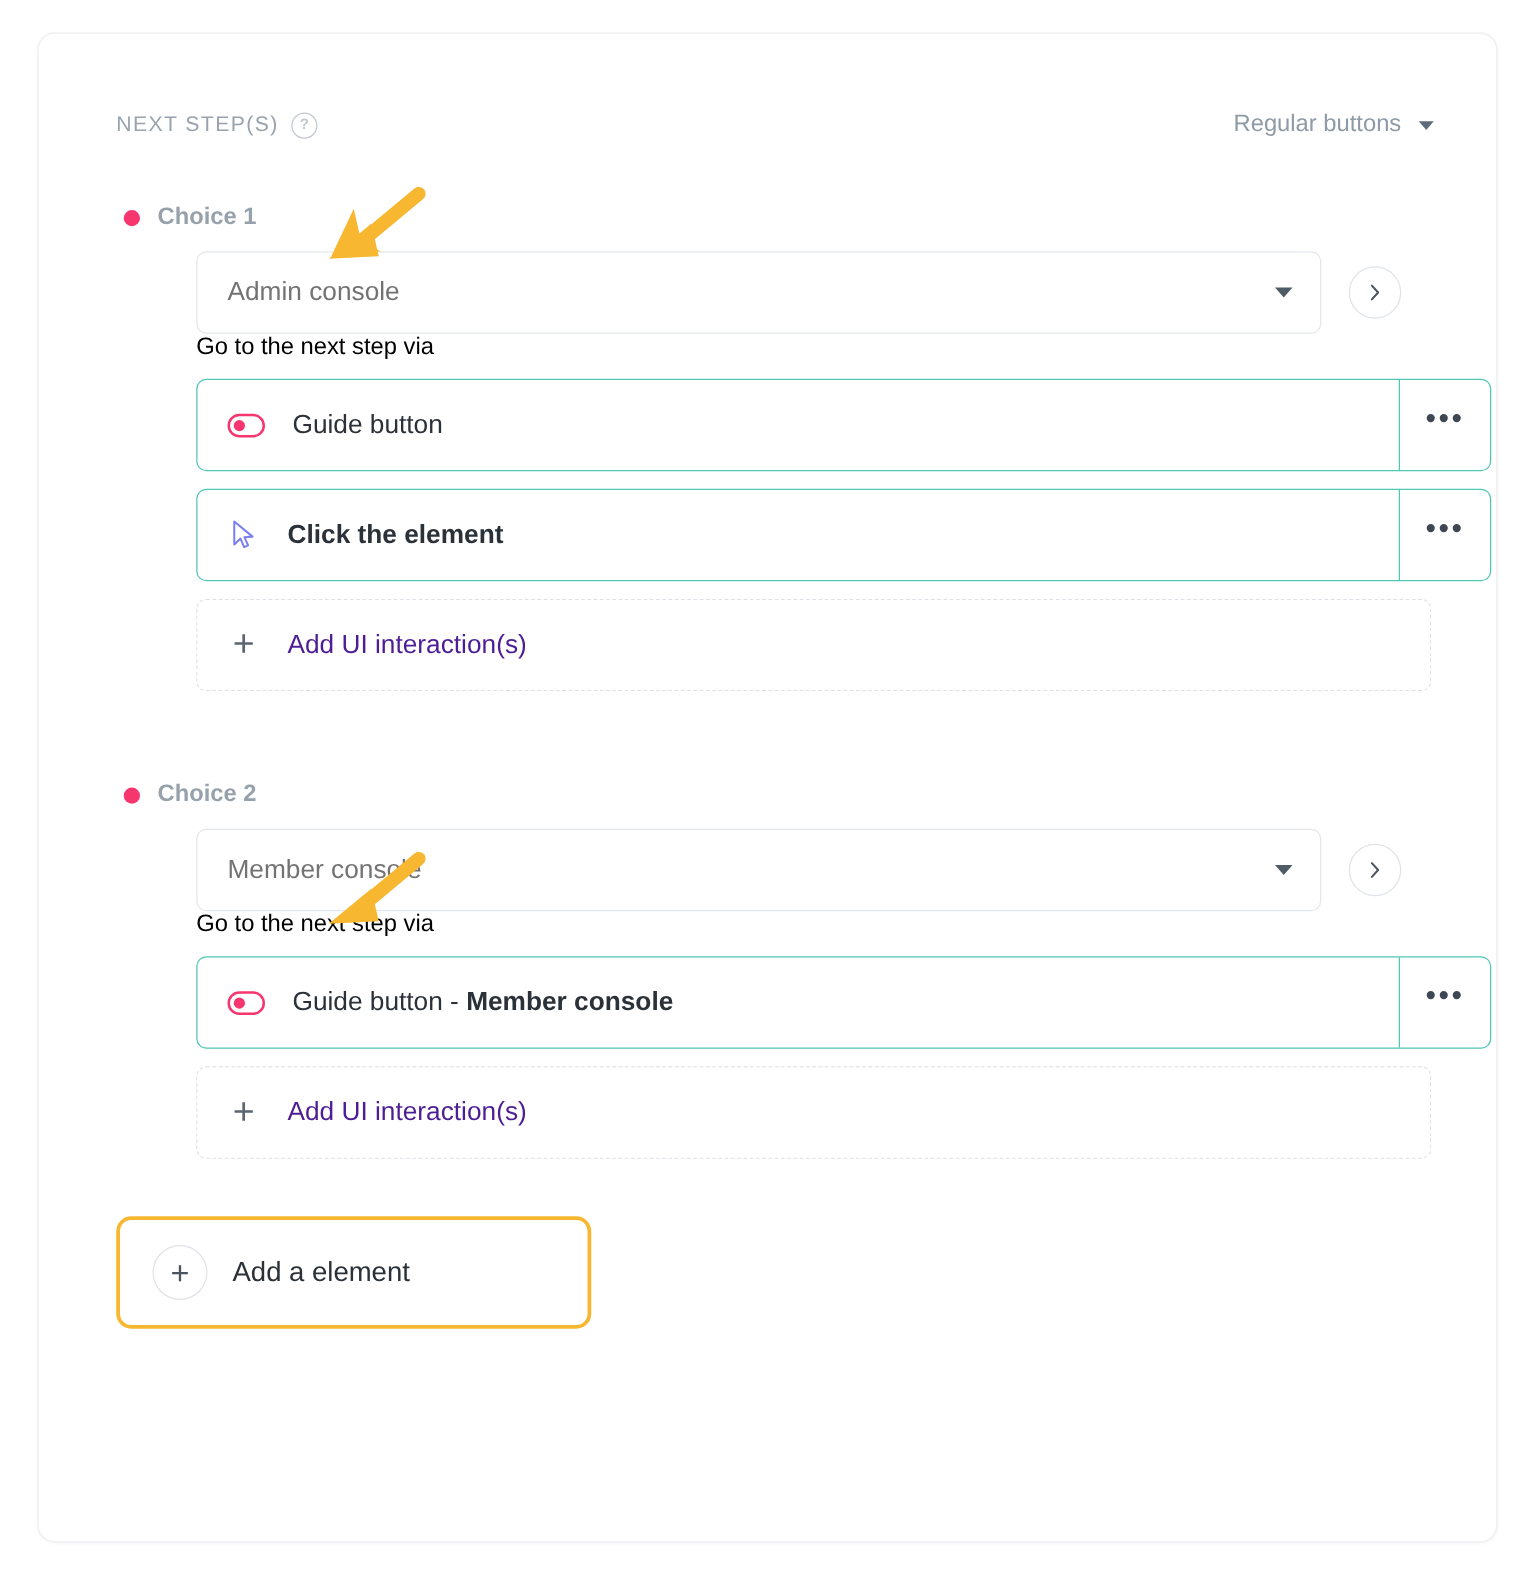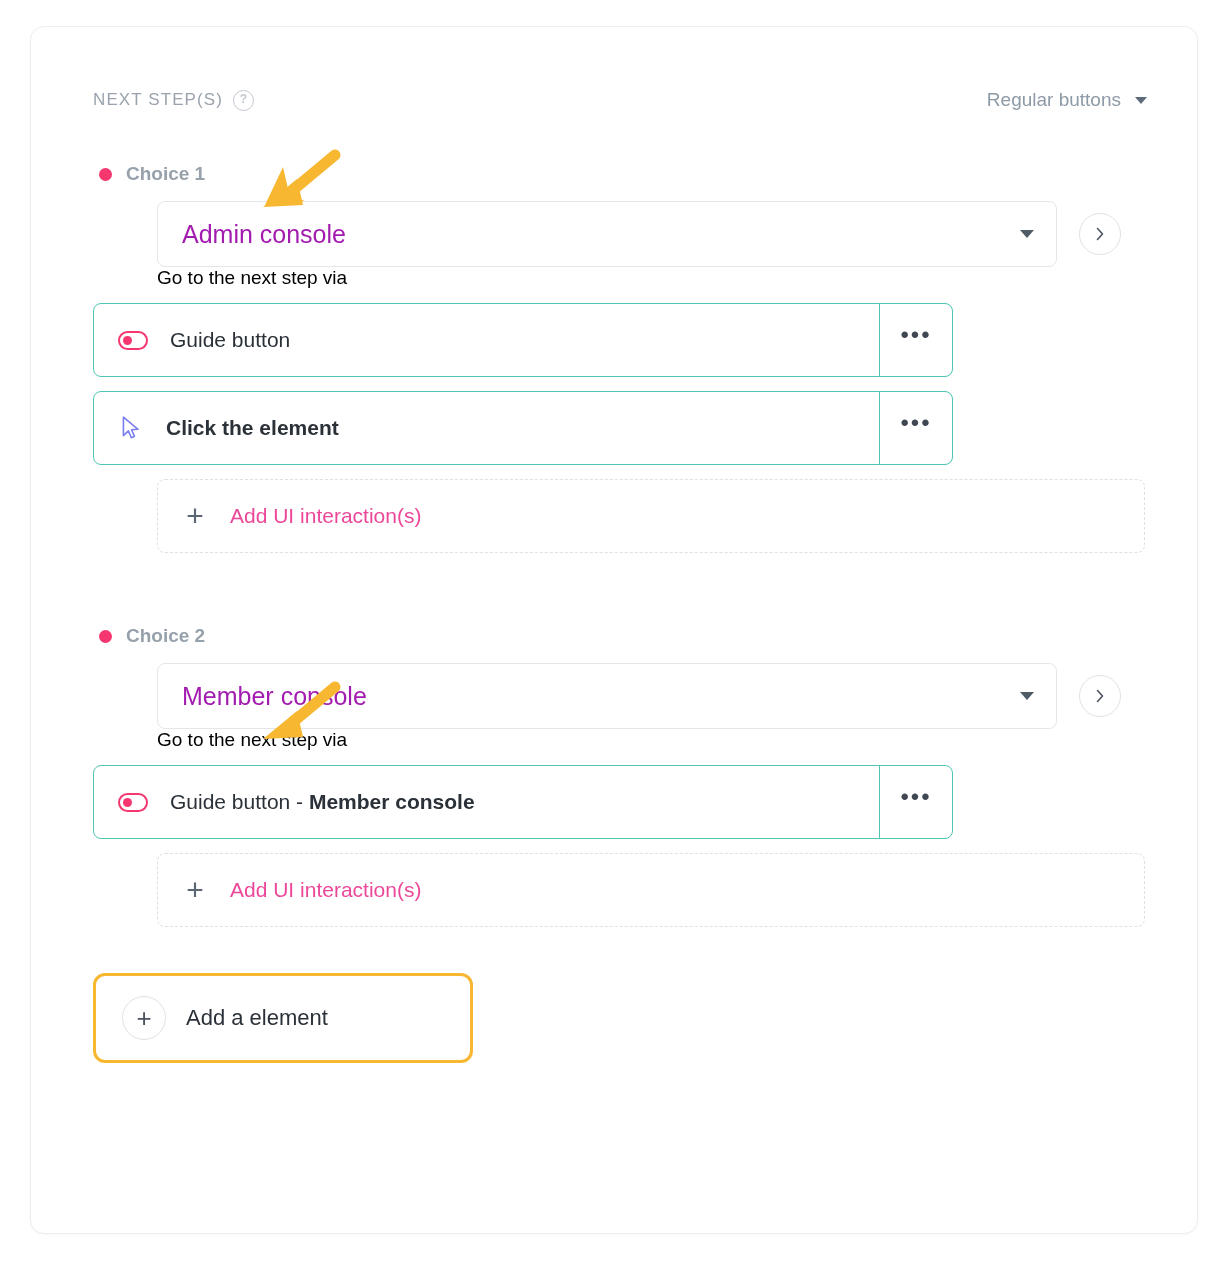--- a/index.html
+++ b/index.html
@@ -115,22 +115,22 @@
     border-radius: 8px;
     box-sizing: border-box;
     display: flex;
     align-items: center;
     justify-content: space-between;
     padding: 0 22px 0 24px;
     background: #fff;
     cursor: pointer;
   }
   .dropdown .val {
-    font-size: 25px;
-    color: #a21caf;
+    font-size: 21px;
+    color: #737373;
   }
   .dropdown .dd-caret {
     width: 0; height: 0;
     border-left: 7px solid transparent;
     border-right: 7px solid transparent;
     border-top: 8px solid #4f5b67;
   }
   .arrow-btn {
     width: 40px; height: 40px;
     border-radius: 50%;
@@ -142,21 +142,22 @@
     cursor: pointer;
   }
   .arrow-btn svg { display:block; }
   .via-label {
     margin-left: 64px;
     font-size: 19px;
     color: #000000;
   }
   .interaction {
     margin-top: 14px;
-    width: 860px;
+    margin-left: 64px;
+    width: 1036px;
     height: 74px;
     border: 1.5px solid #4fc7b4;
     border-radius: 8px;
     box-sizing: border-box;
     display: flex;
     align-items: stretch;
     background: #fff;
   }
   .interaction .body {
     flex: 1;
@@ -219,21 +220,21 @@
   .plus {
     font-size: 30px;
     color: #5c6673;
     line-height: 1;
     font-weight: 300;
     width: 26px;
     text-align: center;
   }
   .add-row .lab {
     font-size: 21px;
-    color: #ec4899;
+    color: #4c1d95;
   }
   
   .add-choice {
     margin-top: 46px;
     margin-left: 0;
     width: 380px;
     height: 90px;
     border: 3px solid #f7b731;
     border-radius: 12px;
     box-sizing: border-box;

